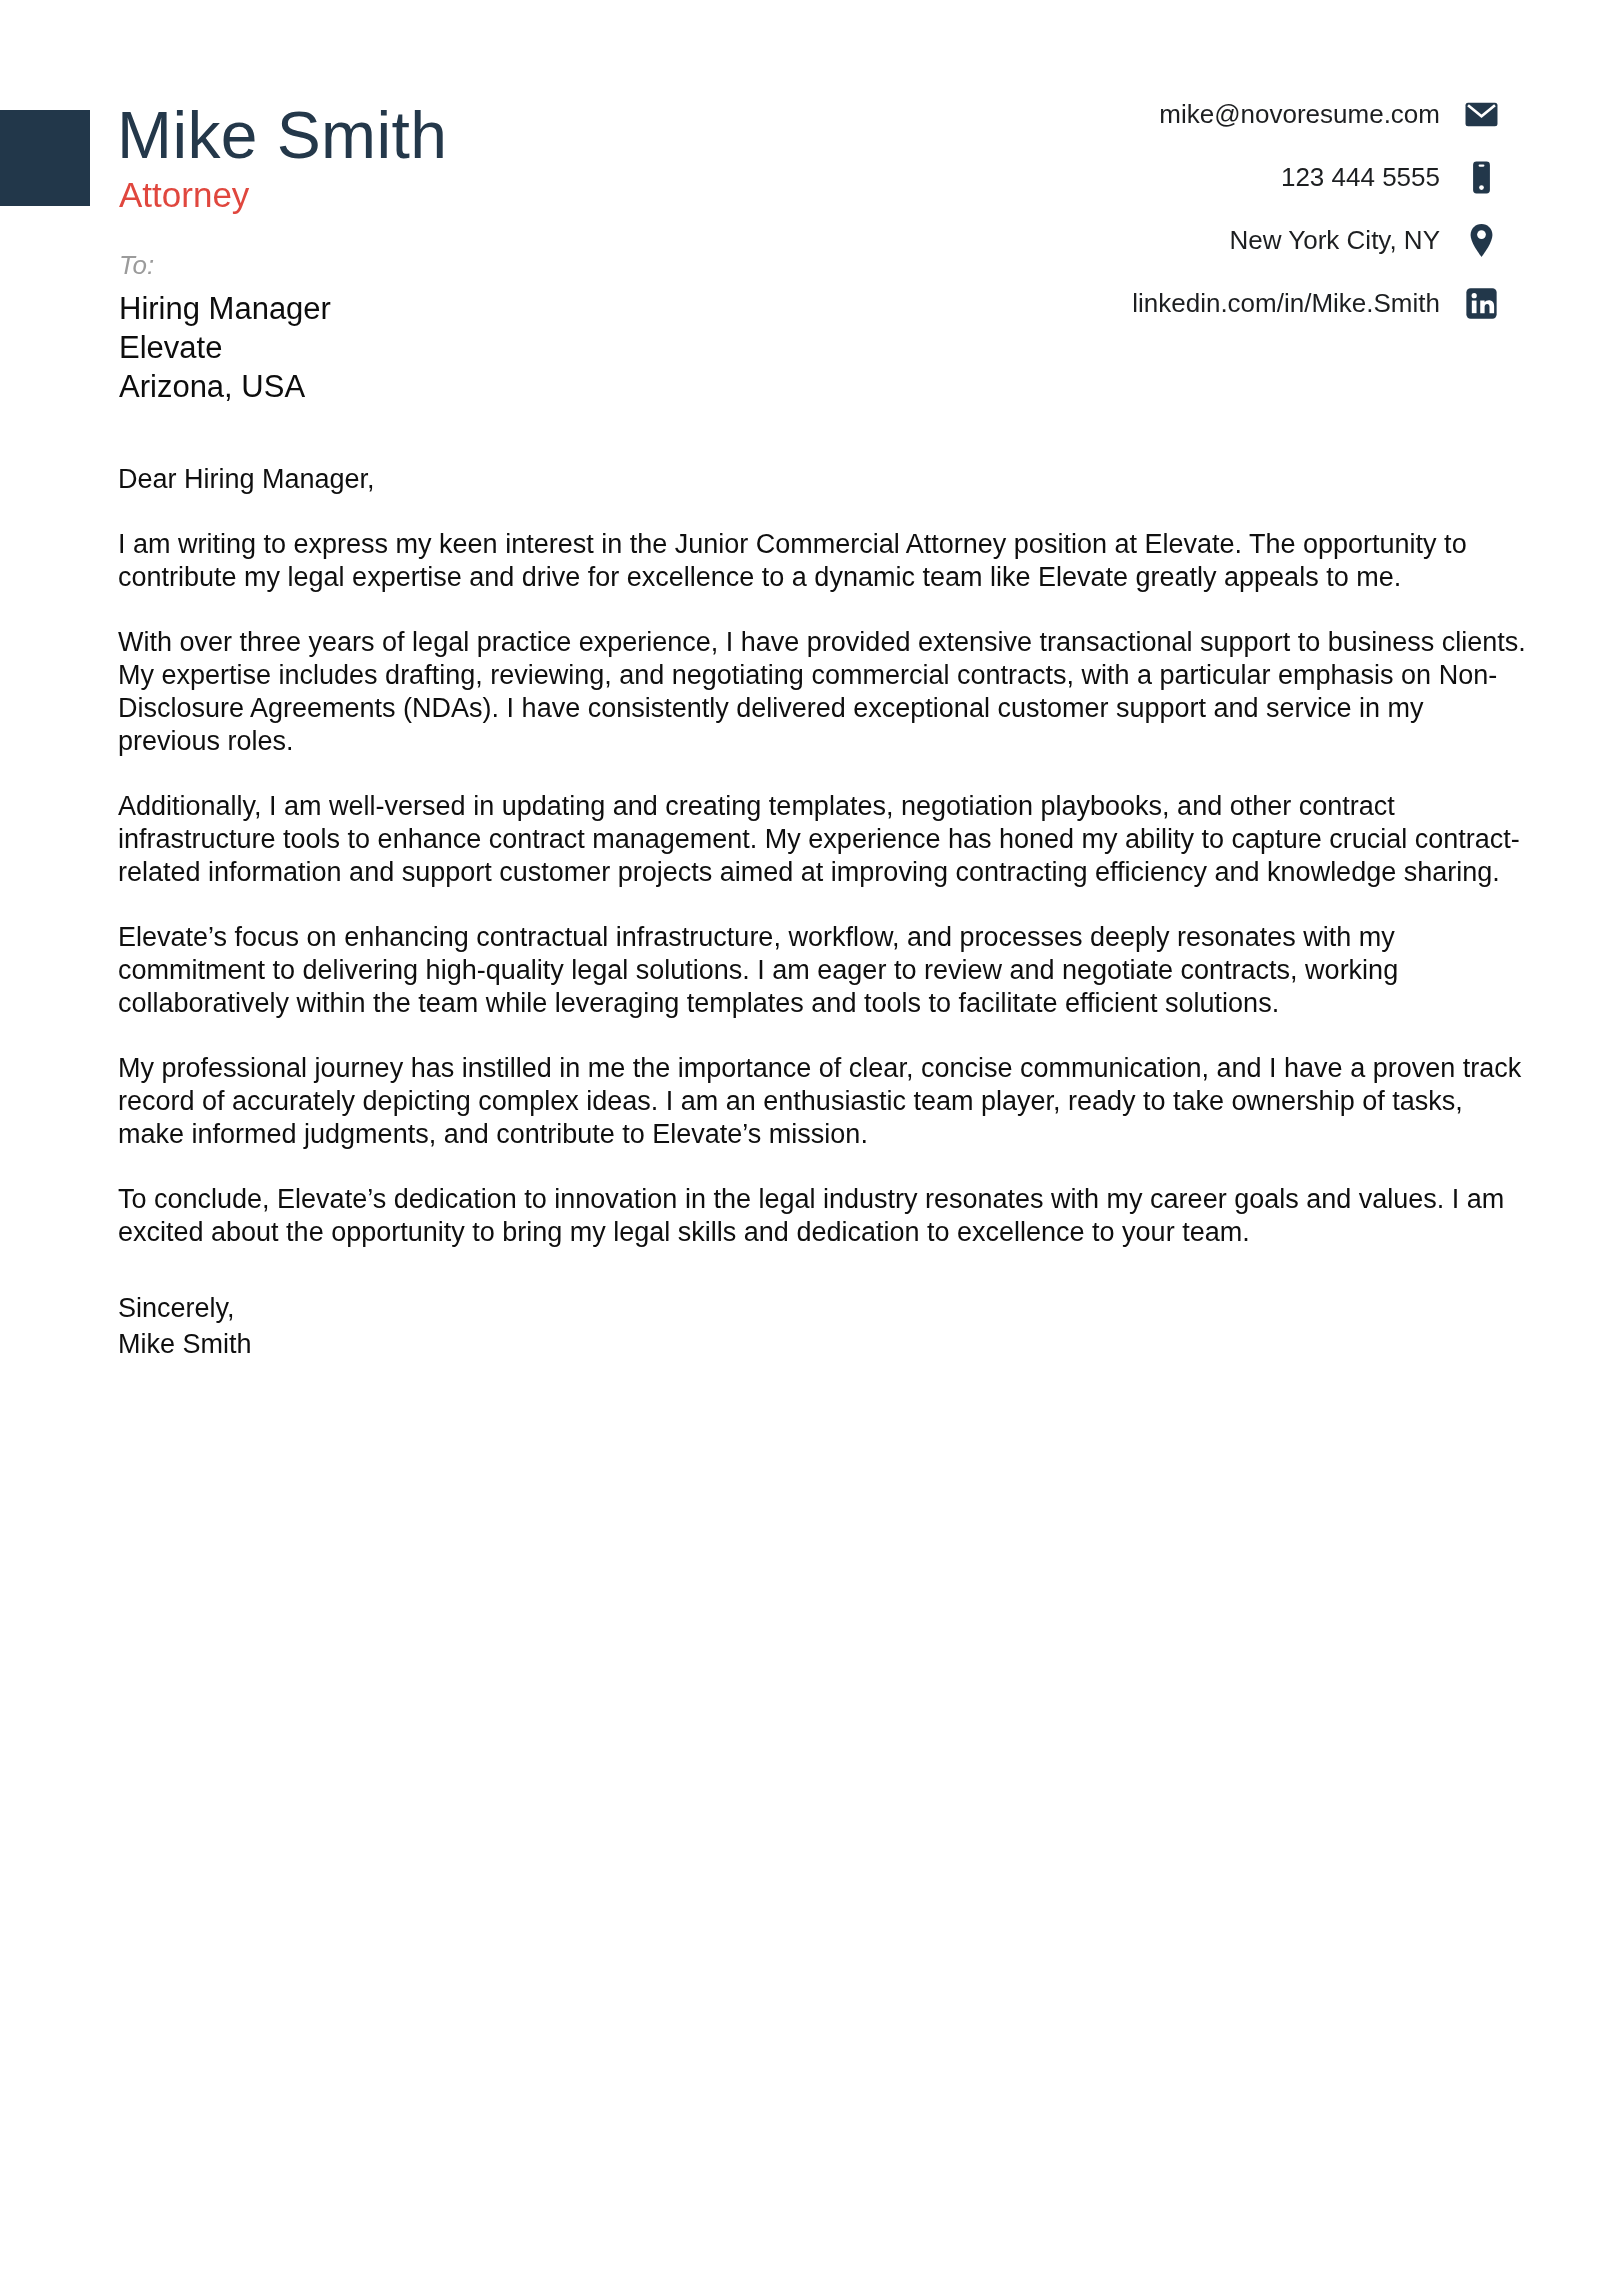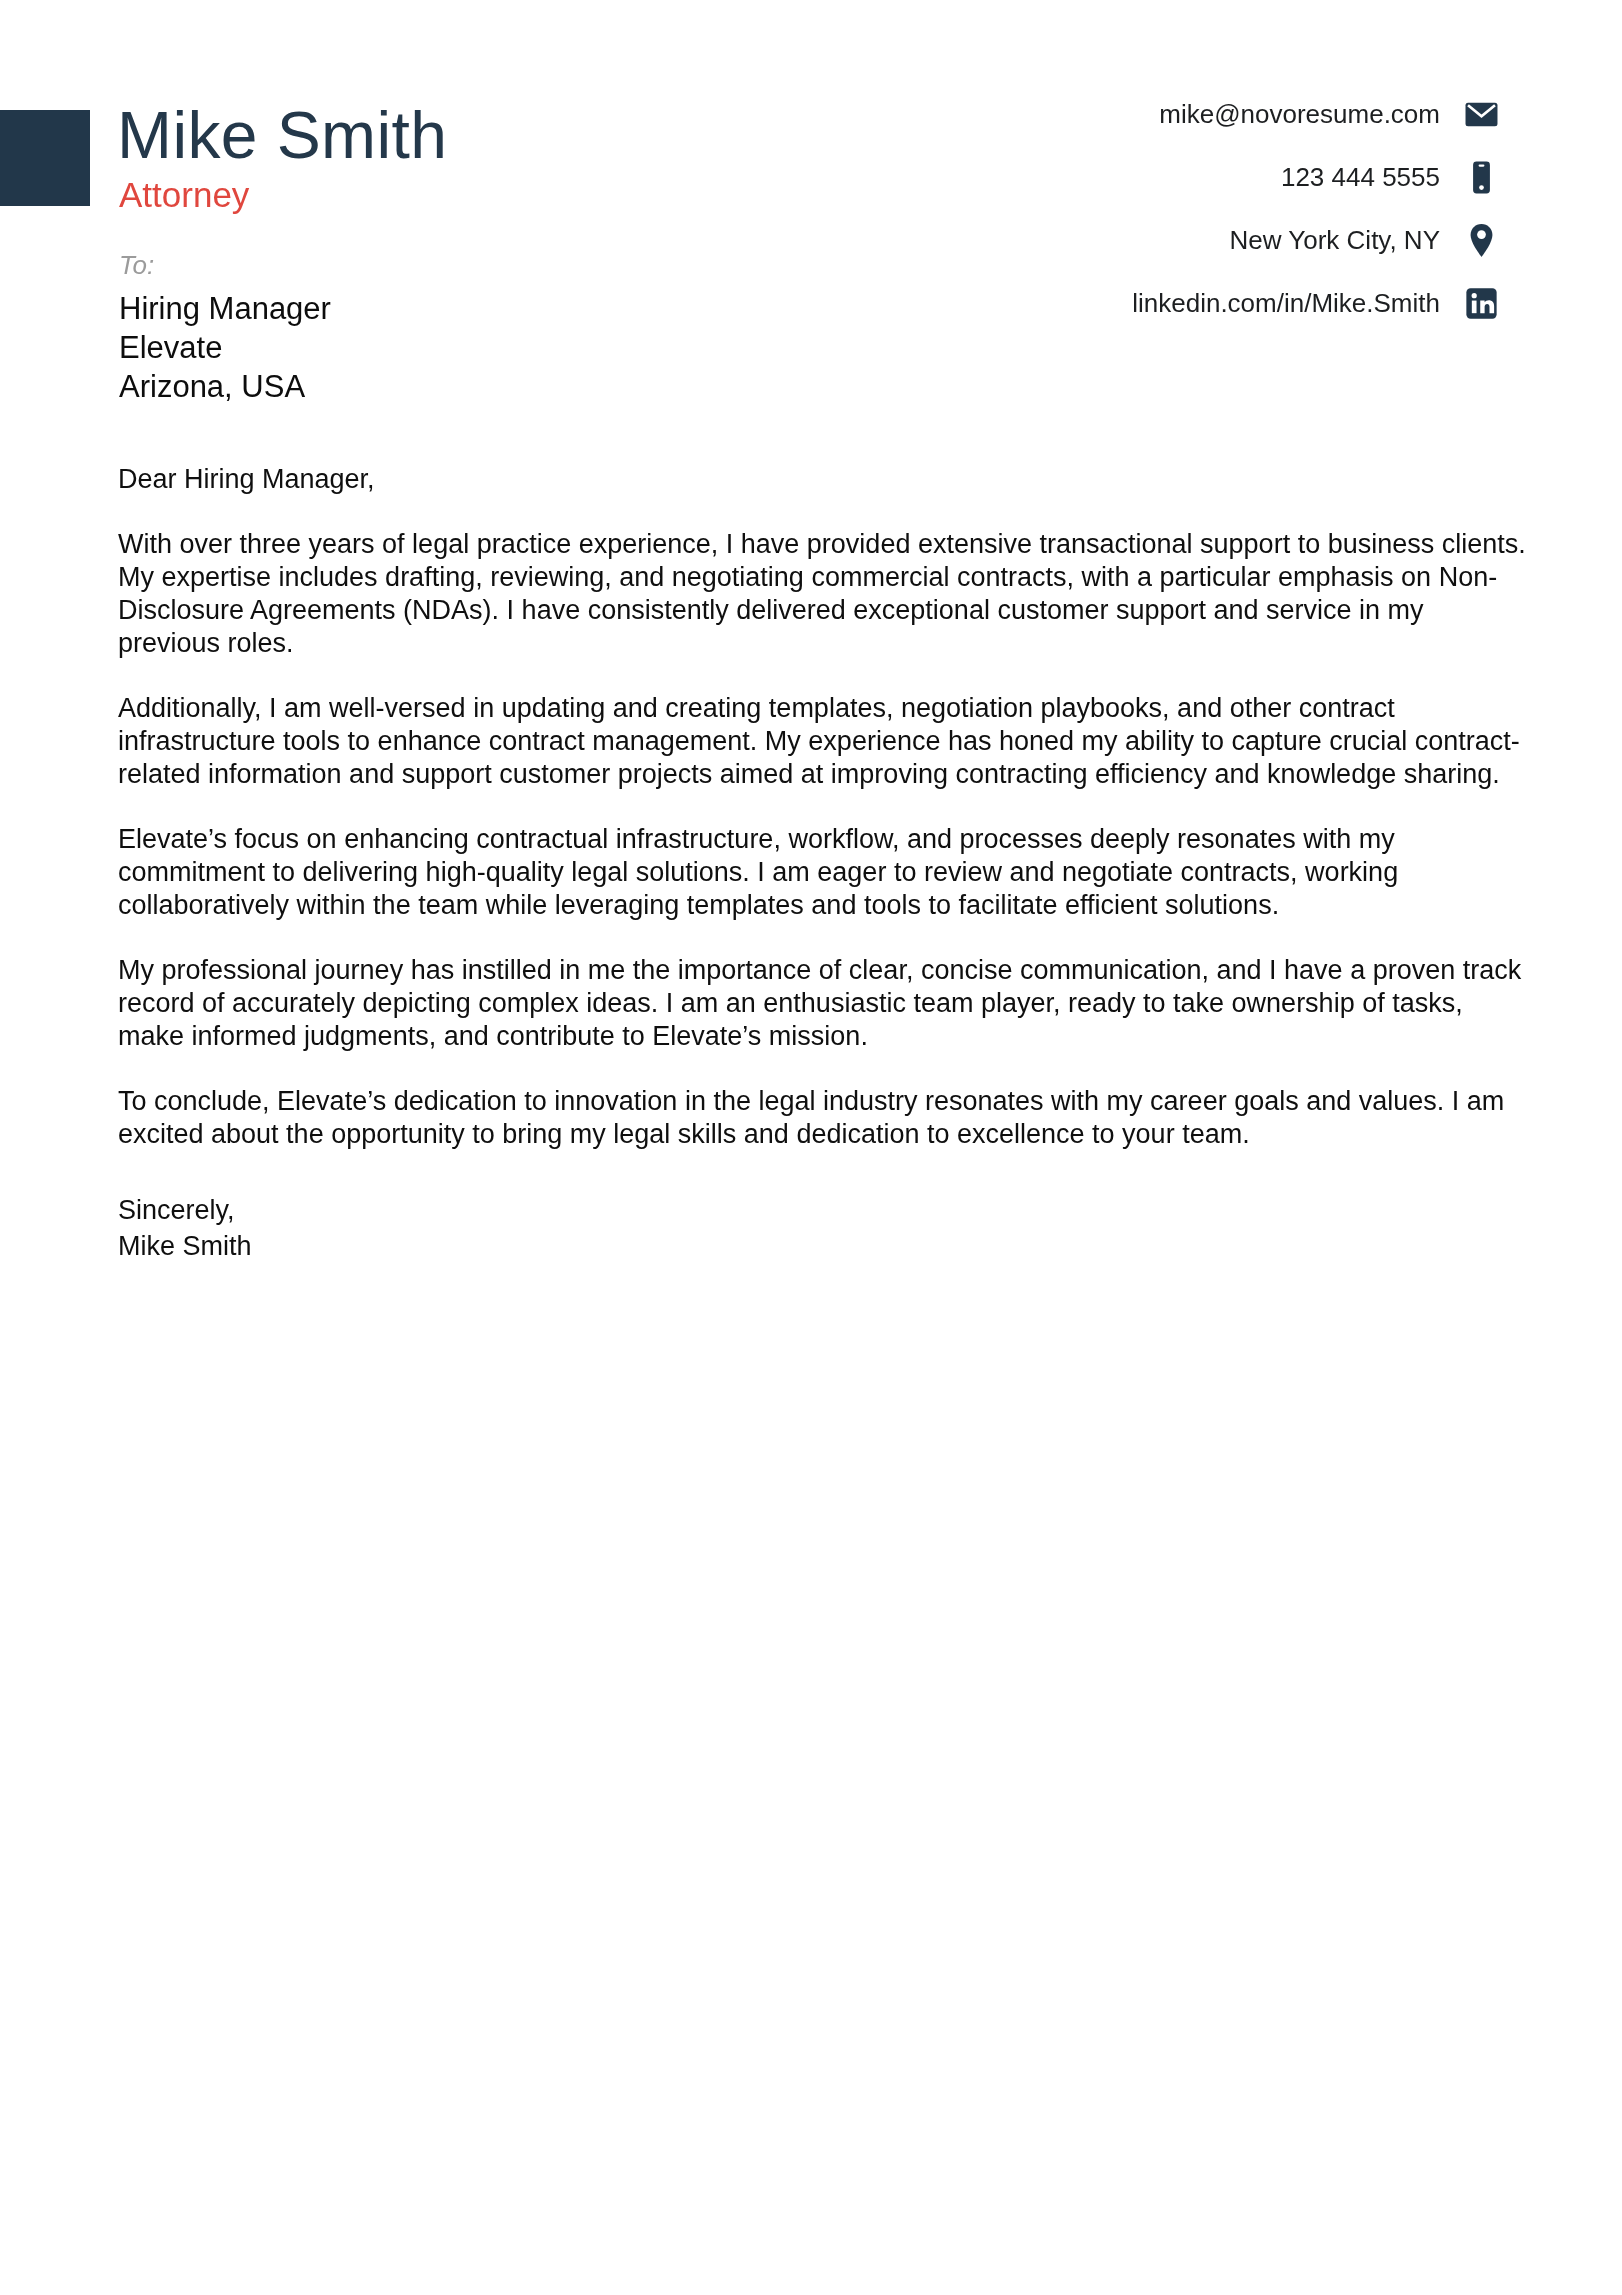--- a/index.html
+++ b/index.html
@@ -171,20 +171,21 @@
 
   <div class="recipient">
     <div class="to-label">To:</div>
     <div class="recipient-line">Hiring Manager</div>
     <div class="recipient-line">Elevate</div>
     <div class="recipient-line">Arizona, USA</div>
   </div>
 
   <div class="letter">
     <p>Dear Hiring Manager,</p>
+    <p>I am writing to express my keen interest in the Junior Commercial Attorney position at Elevate. The opportunity to contribute my legal expertise and drive for excellence to a dynamic team like Elevate greatly appeals to me.</p>
     <p>With over three years of legal practice experience, I have provided extensive transactional support to business clients. My expertise includes drafting, reviewing, and negotiating commercial contracts, with a particular emphasis on Non-Disclosure Agreements (NDAs). I have consistently delivered exceptional customer support and service in my previous roles.</p>
     <p>Additionally, I am well-versed in updating and creating templates, negotiation playbooks, and other contract infrastructure tools to enhance contract management. My experience has honed my ability to capture crucial contract-related information and support customer projects aimed at improving contracting efficiency and knowledge sharing.</p>
     <p>Elevate’s focus on enhancing contractual infrastructure, workflow, and processes deeply resonates with my commitment to delivering high-quality legal solutions. I am eager to review and negotiate contracts, working collaboratively within the team while leveraging templates and tools to facilitate efficient solutions.</p>
     <p>My professional journey has instilled in me the importance of clear, concise communication, and I have a proven track record of accurately depicting complex ideas. I am an enthusiastic team player, ready to take ownership of tasks, make informed judgments, and contribute to Elevate’s mission.</p>
     <p>To conclude, Elevate’s dedication to innovation in the legal industry resonates with my career goals and values. I am excited about the opportunity to bring my legal skills and dedication to excellence to your team.</p>
     <div class="closing">Sincerely,</div>
     <div class="signature">Mike Smith</div>
   </div>
 
   <div class="footer">

